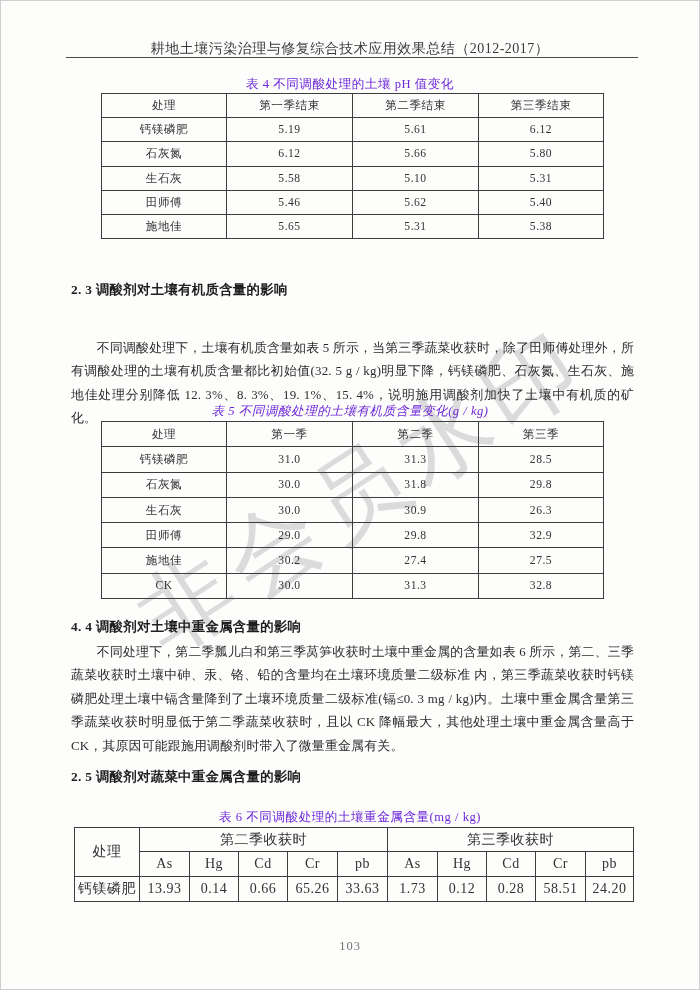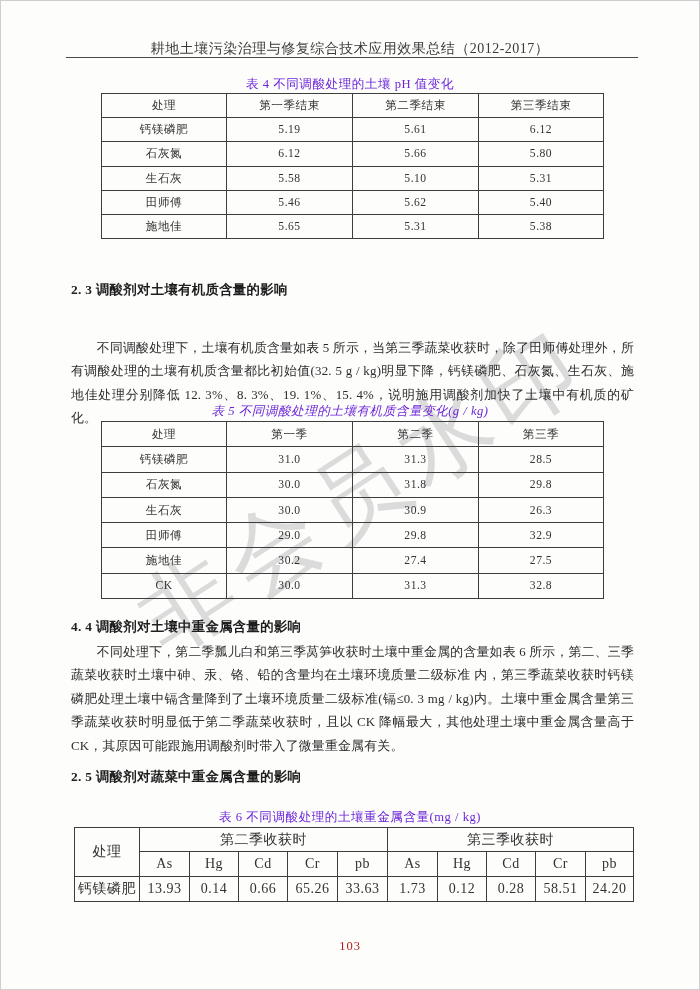--- a/index.html
+++ b/index.html
@@ -70,21 +70,21 @@
   .t4{top:92px;left:100px;width:503px;}
   .t4 td,.t4 th{height:23.2px;}
   .t5{top:420px;left:100px;width:503px;}
   .t5 td,.t5 th{height:24.3px;}
   .t6{top:826px;left:73px;width:560px;}
   .t6 td,.t6 th{height:24px;font-size:14px;}
   .t6 .grp{height:23px;}
   
   .page-num{
     position:absolute;top:938px;left:0;width:100%;
-    text-align:center;font-size:12.5px;color:#b91c1c;letter-spacing:1px;
+    text-align:center;font-size:12.5px;color:#737373;letter-spacing:1px;
   }
 </style>
 </head>
 <body>
 
 <div class="page">
 
   <div class="watermark">非会员水印</div>
 
   <div class="content">

